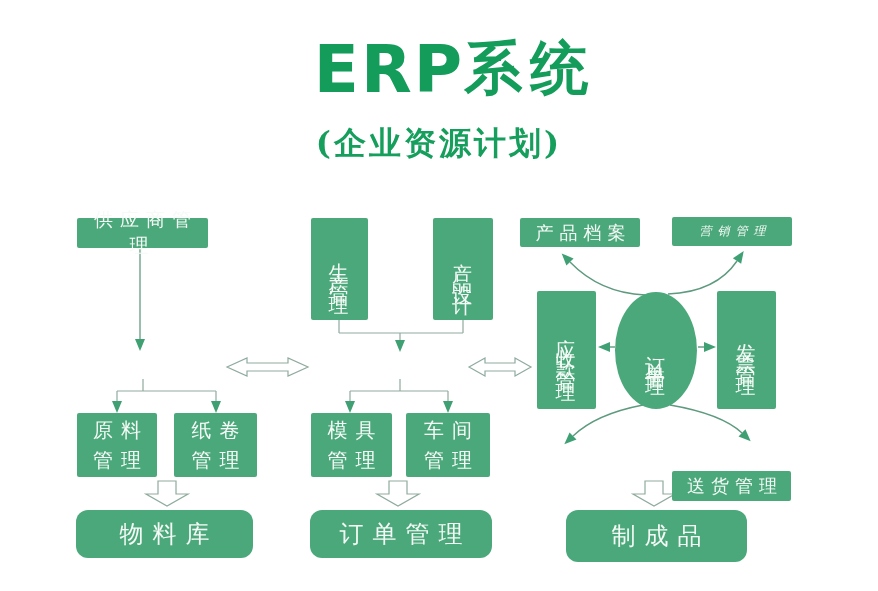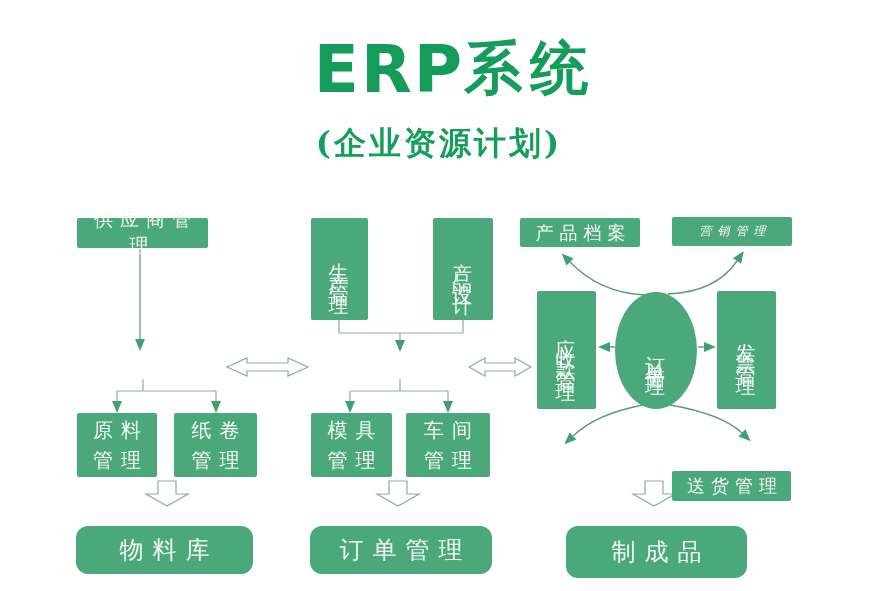--- a/index.html
+++ b/index.html
@@ -13,21 +13,21 @@
   .title-zh{font-weight:700;font-size:58px;letter-spacing:8px;vertical-align:middle;}
   .subtitle{position:absolute;left:0;top:122px;width:878px;text-align:center;color:#169e5c;
     font-size:32px;font-weight:600;letter-spacing:3px;}
   
   .node{
     position:absolute;background:#4ba87a;color:#f5faf7;
     display:flex;align-items:center;justify-content:center;
     font-size:19px;letter-spacing:7px;text-indent:7px;
     border-radius:2px;box-sizing:border-box;text-align:center;
   }
-  .node.round{border-radius:12px;font-size:24px;letter-spacing:9px;text-indent:9px;margin-top:16px;}
+  .node.round{border-radius:12px;font-size:24px;letter-spacing:9px;text-indent:9px;}
   .node.two-line{flex-direction:column;font-size:20px;line-height:1.5;letter-spacing:8px;text-indent:8px;}
   .node.vert{writing-mode:vertical-rl;text-orientation:upright;font-size:20px;letter-spacing:11px;text-indent:0;}
   .node.ellipse{border-radius:50%;writing-mode:vertical-rl;text-orientation:upright;font-size:20px;letter-spacing:7px;}
   
   .n-supplier   {left:77px; top:218px;width:131px;height:30px;}
   .n-purchase   {left:77px; top:352px;width:132px;height:27px;}
   .n-raw        {left:77px; top:413px;width:80px; height:64px;}
   .n-paper      {left:174px;top:413px;width:83px; height:64px;}
   .n-matwh      {left:76px; top:510px;width:177px;height:48px;}
   .n-prodmgmt   {left:311px;top:218px;width:57px; height:102px;}

